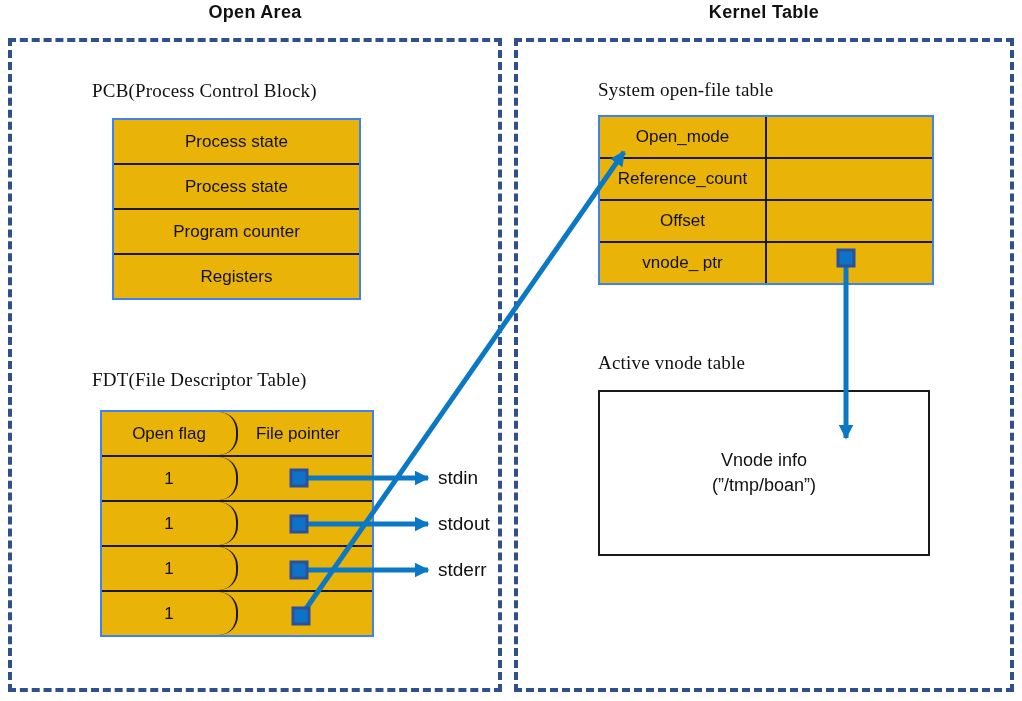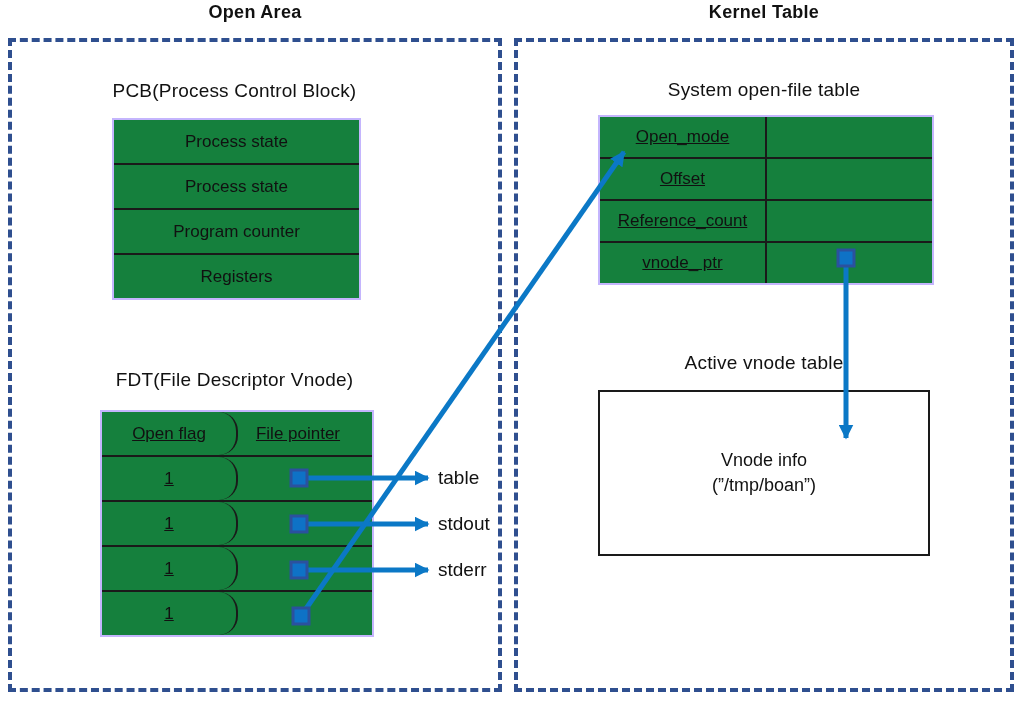--- a/index.html
+++ b/index.html
@@ -18,37 +18,37 @@
   #user-area-title{left:8px;width:494px;}
   #kernel-area-title{left:514px;width:500px;}
   .dashed-box{
     position:absolute;top:38px;height:654px;
     border:4px dashed #2f4f8f;
     box-sizing:border-box;
   }
   #user-area-box{left:8px;width:494px;}
   #kernel-area-box{left:514px;width:500px;}
   .section-title{
-    position:absolute;text-align:center;
-    font-size:19px;letter-spacing:.2px;
+    position:absolute;
+    font-size:19px;letter-spacing:.2px;font-family:Liberation Serif, serif;
   }
   #pcb-title{left:92px;top:80px;width:285px;}
   #fdt-title{left:92px;top:369px;width:285px;}
   #oft-title{left:598px;top:79px;width:332px;}
   #avt-title{left:598px;top:352px;width:332px;}
 
   .tbl{
-    position:absolute;border:2px solid #c4b5fd;
-    box-sizing:content-box;background:#15803d;
+    position:absolute;border:2px solid #3b82f6;
+    box-sizing:content-box;background:#eab308;
   }
   .row{display:flex;align-items:center;border-bottom:2px solid #1a1a1a;}
   .row:last-child{border-bottom:none;}
   .cell{
     display:flex;align-items:center;justify-content:center;
-    font-size:17px;height:100%;box-sizing:border-box;text-decoration:underline;
+    font-size:17px;height:100%;box-sizing:border-box;
   }
   
   #pcb-table{left:112px;top:118px;width:245px;}
   #pcb-table .row{height:43px;justify-content:center;font-size:17px;}
   
   #fdt-table{left:100px;top:410px;width:270px;}
   #fdt-table .row{height:43px;}
   #fdt-table .c1{width:136px;border-right:2px solid #1a1a1a;border-radius:19px;}
   #fdt-table .c2{width:120px;}
   #fdt-table .hdr .cell{font-size:17px;}
@@ -86,21 +86,21 @@
 <div class="dashed-box" id="kernel-area-box"></div>
 
 <div class="section-title" id="pcb-title">PCB(Process Control Block)</div>
 <div class="tbl" id="pcb-table">
   <div class="row">Process state</div>
   <div class="row">Process state</div>
   <div class="row">Program counter</div>
   <div class="row">Registers</div>
 </div>
 
-<div class="section-title" id="fdt-title">FDT(File Descriptor Vnode)</div>
+<div class="section-title" id="fdt-title">FDT(File Descriptor Table)</div>
 <div class="tbl" id="fdt-table">
   <div class="row hdr">
     <div class="cell c1">Open flag</div>
     <div class="cell c2">File pointer</div>
   </div>
   <div class="row">
     <div class="cell c1">1</div>
     <div class="cell c2"></div>
   </div>
   <div class="row">
@@ -110,36 +110,36 @@
   <div class="row">
     <div class="cell c1">1</div>
     <div class="cell c2"></div>
   </div>
   <div class="row">
     <div class="cell c1">1</div>
     <div class="cell c2"></div>
   </div>
 </div>
 
-<div class="stream-label" id="stream-stdin">table</div>
+<div class="stream-label" id="stream-stdin">stdin</div>
 <div class="stream-label" id="stream-stdout">stdout</div>
 <div class="stream-label" id="stream-stderr">stderr</div>
 
 <div class="section-title" id="oft-title">System open-file table</div>
 <div class="tbl" id="oft-table">
   <div class="row">
     <div class="cell c1">Open_mode</div>
     <div class="cell c2"></div>
   </div>
   <div class="row">
-    <div class="cell c1">Offset</div>
+    <div class="cell c1">Reference_count</div>
     <div class="cell c2"></div>
   </div>
   <div class="row">
-    <div class="cell c1">Reference_count</div>
+    <div class="cell c1">Offset</div>
     <div class="cell c2"></div>
   </div>
   <div class="row">
     <div class="cell c1">vnode_ ptr</div>
     <div class="cell c2"></div>
   </div>
 </div>
 
 <div class="section-title" id="avt-title">Active vnode table</div>
 <div id="vnode-box">

